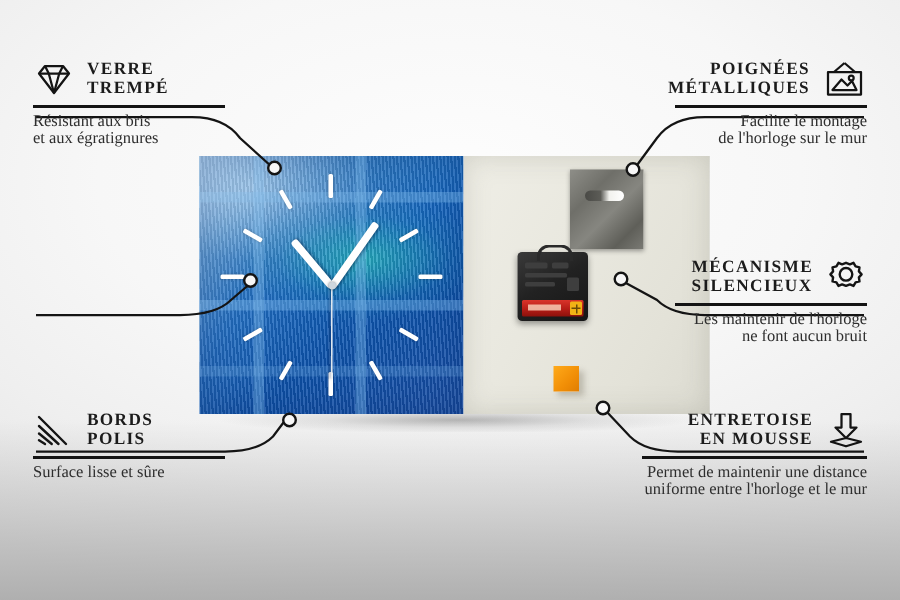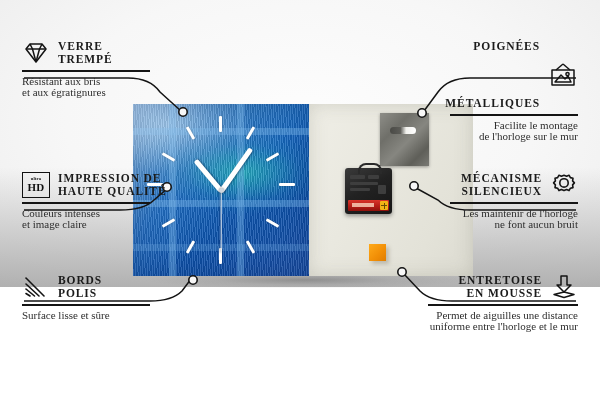--- a/index.html
+++ b/index.html
@@ -2,21 +2,21 @@
 <html><head>
 <meta charset="utf-8">
 <style>
   html,body{margin:0;padding:0;}
   body{
     width:600px;height:400px;overflow:hidden;
     font-family:"Liberation Serif",serif;
     background:#ffffff;
   }
   #stage{
-    position:relative;width:600px;height:287px;
+    position:relative;width:600px;height:400px;
     background:
       radial-gradient(ellipse 520px 300px at 300px 120px,#fdfdfd 0%,#f7f7f7 45%,#efefef 72%,#e4e4e4 100%),
       linear-gradient(to bottom,#fcfcfc 0%,#fafafa 55%,#d8d8d8 80%,#b4b4b4 97%,#aeaeae 100%);
   }
   .floorfade{
     position:absolute;left:0;right:0;bottom:0;height:120px;
     background:linear-gradient(to bottom,rgba(190,190,190,0) 0%,rgba(178,178,178,.55) 55%,rgba(166,166,166,.85) 100%);
   }
 
   
@@ -202,35 +202,20 @@
       <div>
         <div class="co-title">VERRE</div>
         <div class="co-title">TREMPÉ</div>
       </div>
     </div>
     <div class="co-rule" style="width:128px;"></div>
     <div class="co-sub">Résistant aux bris</div>
     <div class="co-sub">et aux égratignures</div>
   </div>
 
-  <div class="callout left" style="left:22px;top:172px;width:160px;">
-    <div class="co-head">
-      <div class="hd-badge">
-        <span class="u">ultra</span>
-        <span class="h">HD</span>
-      </div>
-      <div>
-        <div class="co-title">IMPRESSION DE</div>
-        <div class="co-title">HAUTE QUALITÉ</div>
-      </div>
-    </div>
-    <div class="co-rule" style="width:128px;"></div>
-    <div class="co-sub">Couleurs intenses</div>
-    <div class="co-sub">et image claire</div>
-  </div>
 
   <div class="callout left" style="left:22px;top:274px;width:150px;">
     <div class="co-head">
       <svg class="ico" width="28" height="24" viewBox="0 0 28 24">
         <g fill="none" stroke="#141414" stroke-width="1.6" stroke-linecap="round">
           <path d="M4,3 L22,21"></path>
             <path d="M4,9 L17,21"></path>
             <path d="M4,14 L12.5,21"></path>
             <path d="M4,18.5 L8,21"></path>
         </g>
@@ -241,42 +226,42 @@
       </div>
     </div>
     <div class="co-rule" style="width:128px;"></div>
     <div class="co-sub">Surface lisse et sûre</div>
   </div>
 
   <div class="callout right" style="left:428px;top:40px;width:150px;">
     <div class="co-head">
       <div>
         <div class="co-title" style="text-align:right;">POIGNÉES</div>
-        <div class="co-title" style="text-align:left;margin-top:44px;">MÉTALLIQUES</div>
+        <div class="co-title" style="text-align:left;">MÉTALLIQUES</div>
       </div>
       <svg class="ico" width="30" height="26" viewBox="0 0 30 26">
         <g fill="none" stroke="#141414" stroke-width="1.5" stroke-linejoin="round">
           <path d="M15,2 L8,8"></path>
             <path d="M15,2 L22,8"></path>
           <rect x="4" y="8" width="22" height="15"></rect>
           <path d="M7,20 L13,13 L17,17 L20,14 L23,20 Z"></path>
           <circle cx="19.5" cy="12" r="1.6"></circle>
         </g>
       </svg>
     </div>
     <div class="co-rule" style="width:128px;margin-left:22px;"></div>
     <div class="co-sub">Facilite le montage</div>
     <div class="co-sub">de l'horloge sur le mur</div>
   </div>
 
   <div class="callout right" style="left:428px;top:172px;width:150px;">
     <div class="co-head">
       <div>
         <div class="co-title" style="text-align:left;">MÉCANISME</div>
-        <div class="co-title" style="text-align:right;">SILENCIEUX</div>
+        <div class="co-title" style="text-align:left;">SILENCIEUX</div>
       </div>
       <svg class="ico" width="28" height="26" viewBox="0 0 28 26">
         <g fill="none" stroke="#141414" stroke-width="1.6" stroke-linejoin="round">
           <path d="M14,3.2 L16.6,4.2 L19,3.2 L20.4,5.6 L23,6.2 L22.6,8.9 L24.4,10.9 L22.6,12.9
                    L23,15.6 L20.4,16.2 L19,18.6 L16.6,17.6 L14,18.6 L11.4,17.6 L9,18.6 L7.6,16.2
                    L5,15.6 L5.4,12.9 L3.6,10.9 L5.4,8.9 L5,6.2 L7.6,5.6 L9,3.2 L11.4,4.2 Z"></path>
           <circle cx="14" cy="10.9" r="4.2"></circle>
         </g>
       </svg>
     </div>
@@ -292,16 +277,16 @@
         <div class="co-title" style="text-align:right;">EN MOUSSE</div>
       </div>
       <svg class="ico" width="28" height="26" viewBox="0 0 28 26">
         <g fill="none" stroke="#141414" stroke-width="1.5" stroke-linejoin="round">
           <path d="M11,2 L17,2 L17,11 L21,11 L14,18 L7,11 L11,11 Z"></path>
           <path d="M14,18 L24,20.5 L14,23.5 L4,20.5 Z"></path>
         </g>
       </svg>
     </div>
     <div class="co-rule" style="width:150px;margin-left:22px;"></div>
-    <div class="co-sub">Permet de aiguilles une distance</div>
+    <div class="co-sub">Permet de maintenir une distance</div>
     <div class="co-sub">uniforme entre l'horloge et le mur</div>
   </div>
 </div>
 
 </body></html>

